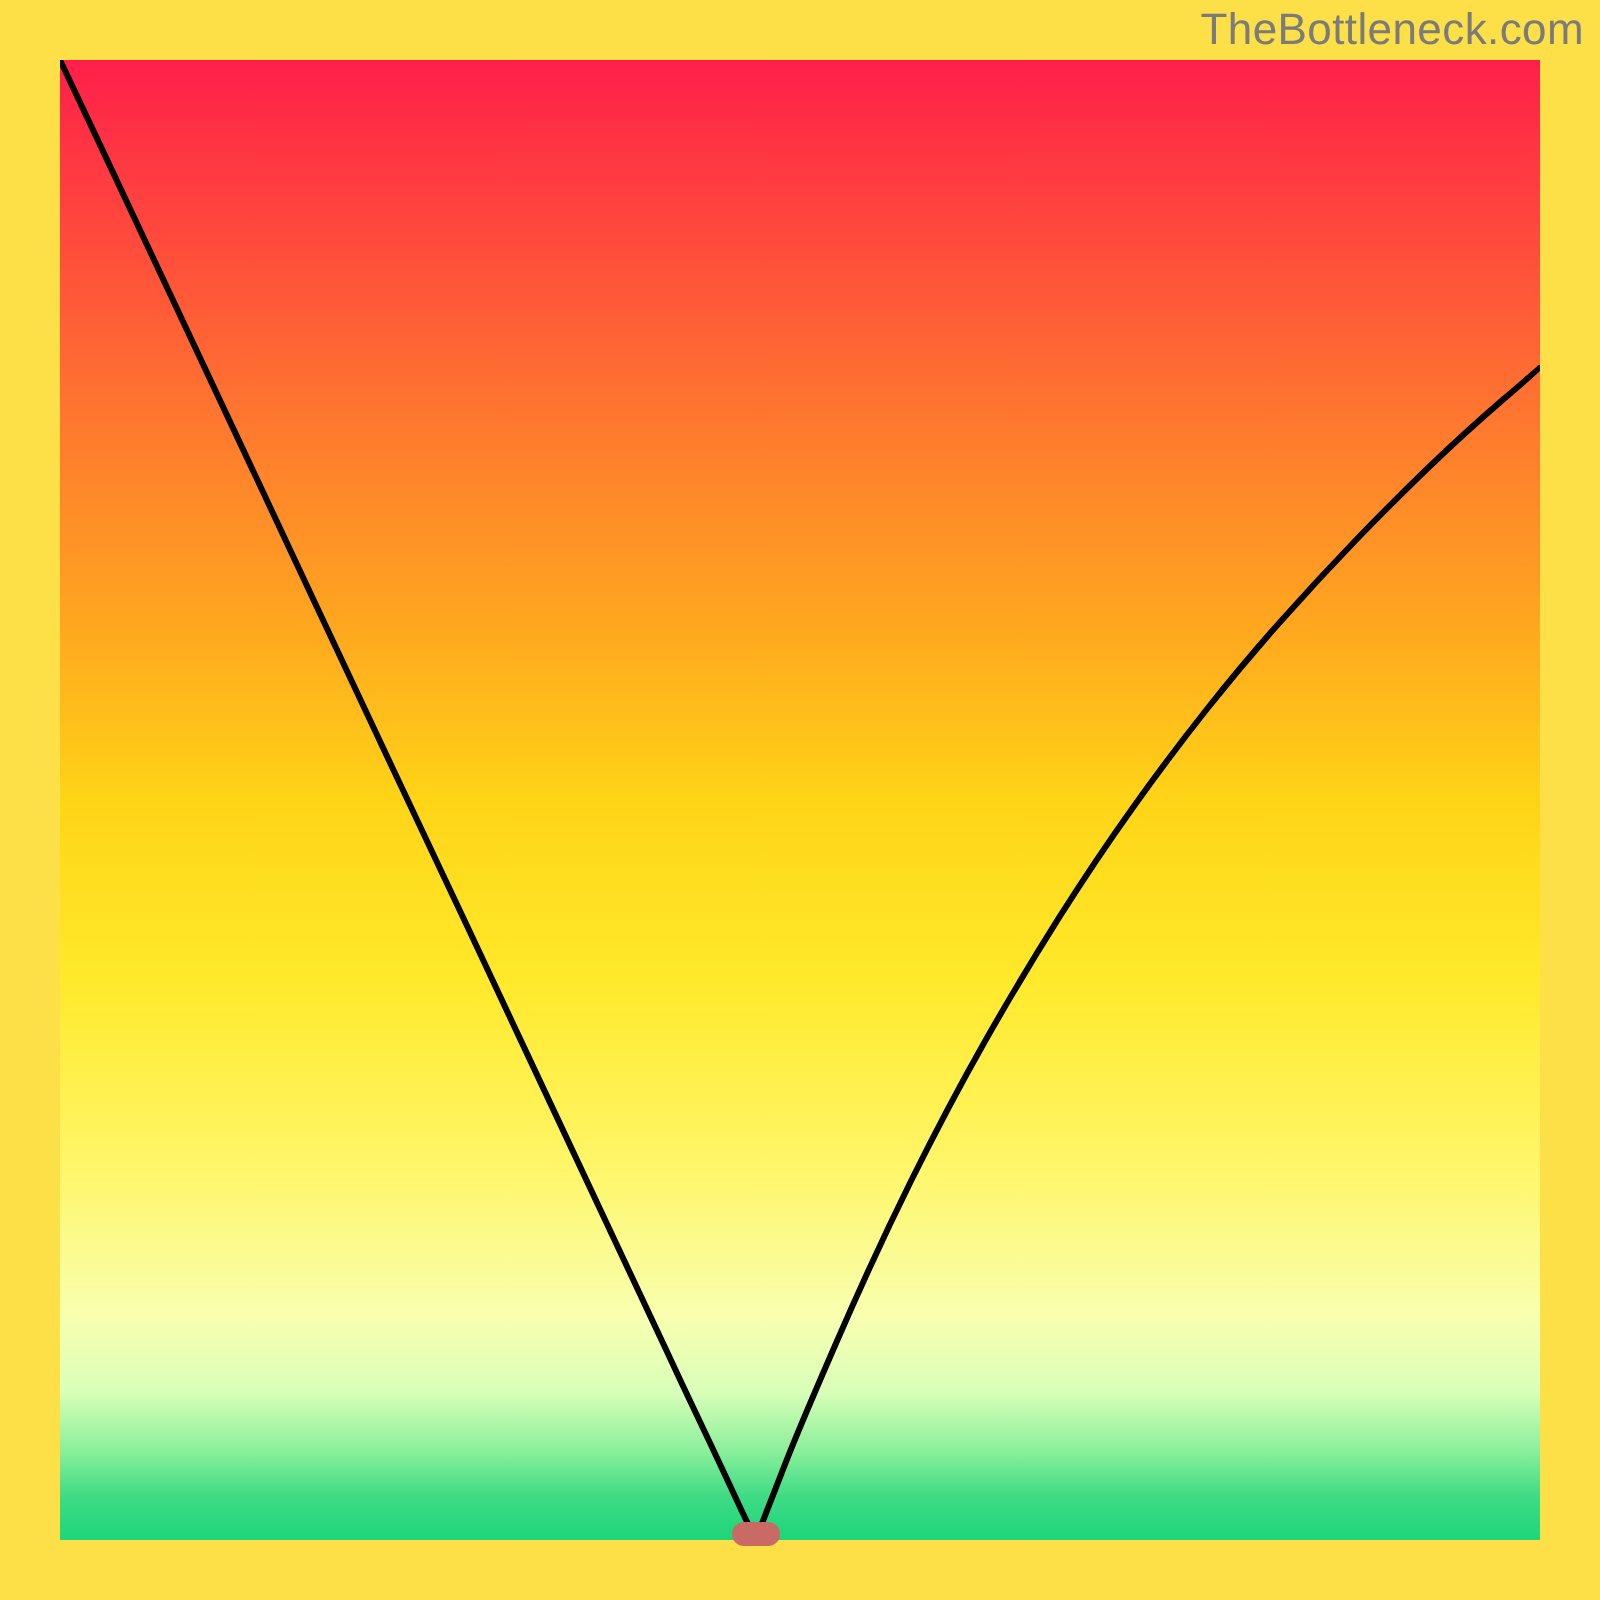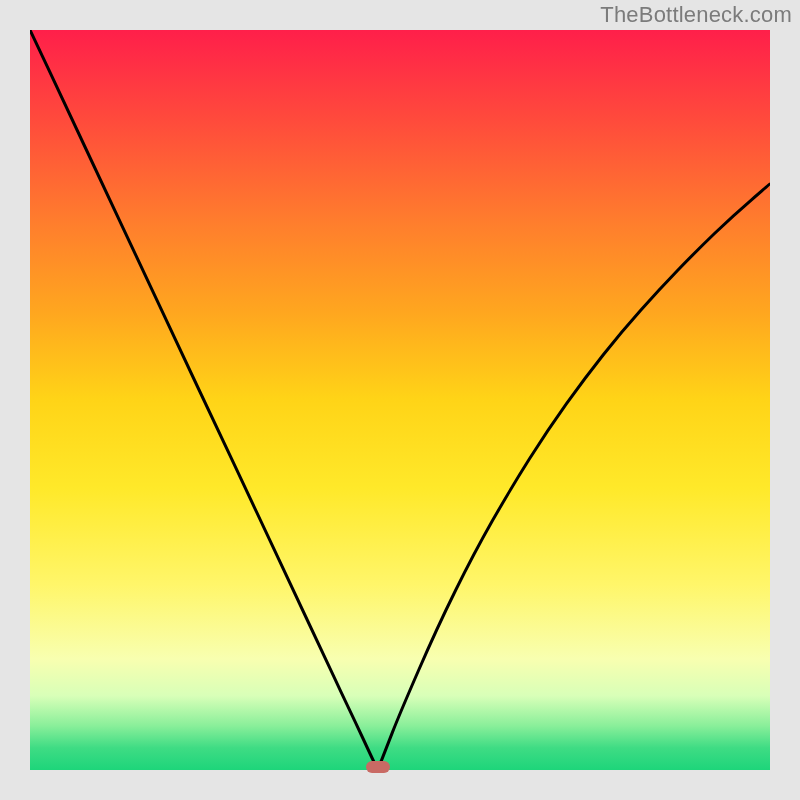--- a/index.html
+++ b/index.html
@@ -8,21 +8,21 @@
     width: 800px;
     height: 800px;
     background: #000;
     font-family: Arial, Helvetica, sans-serif;
     overflow: hidden;
   }
   .frame {
     position: relative;
     width: 800px;
     height: 800px;
-    background: #e5e5e5;
+    background: #fde047;
   }
   .plot {
     position: absolute;
     left: 30px;
     top: 30px;
     width: 740px;
     height: 740px;
     background: linear-gradient(to bottom,
       #ff1f4a 0%,
       #ff4a3c 12%,

